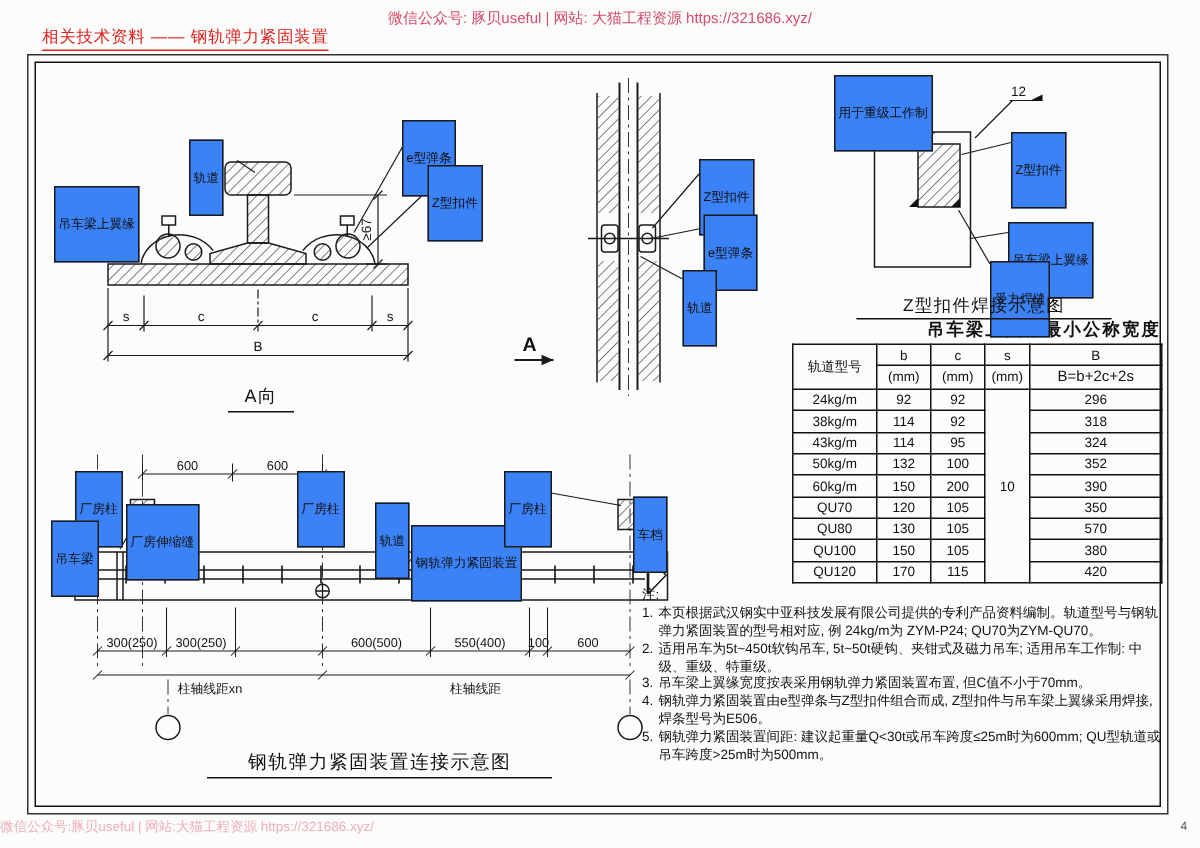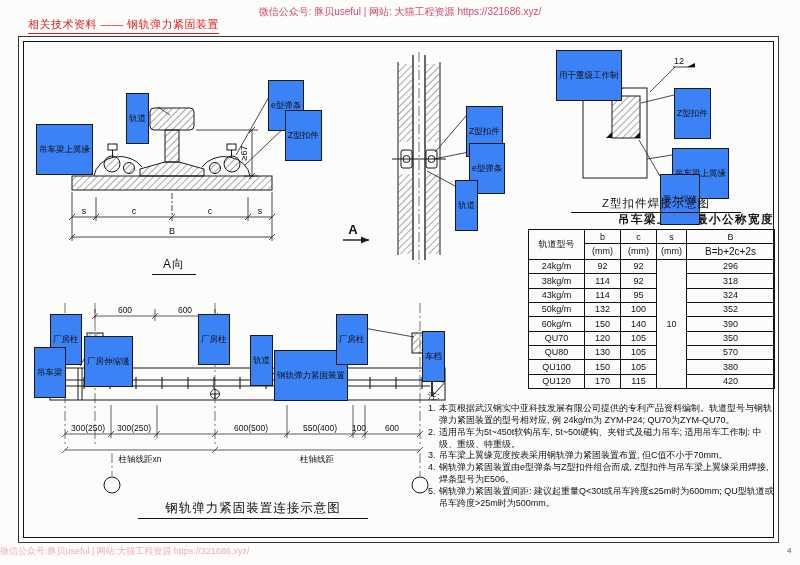--- a/index.html
+++ b/index.html
@@ -225,21 +225,21 @@
           </tr>
         <tr>
             <td>50kg/m</td>
             <td>132</td>
             <td>100</td>
             <td>352</td>
           </tr>
         <tr>
             <td>60kg/m</td>
             <td>150</td>
-            <td>140</td>
+            <td>200</td>
             <td>390</td>
           </tr>
         <tr>
             <td>QU70</td>
             <td>120</td>
             <td>105</td>
             <td>350</td>
           </tr>
         <tr>
             <td>QU80</td>

